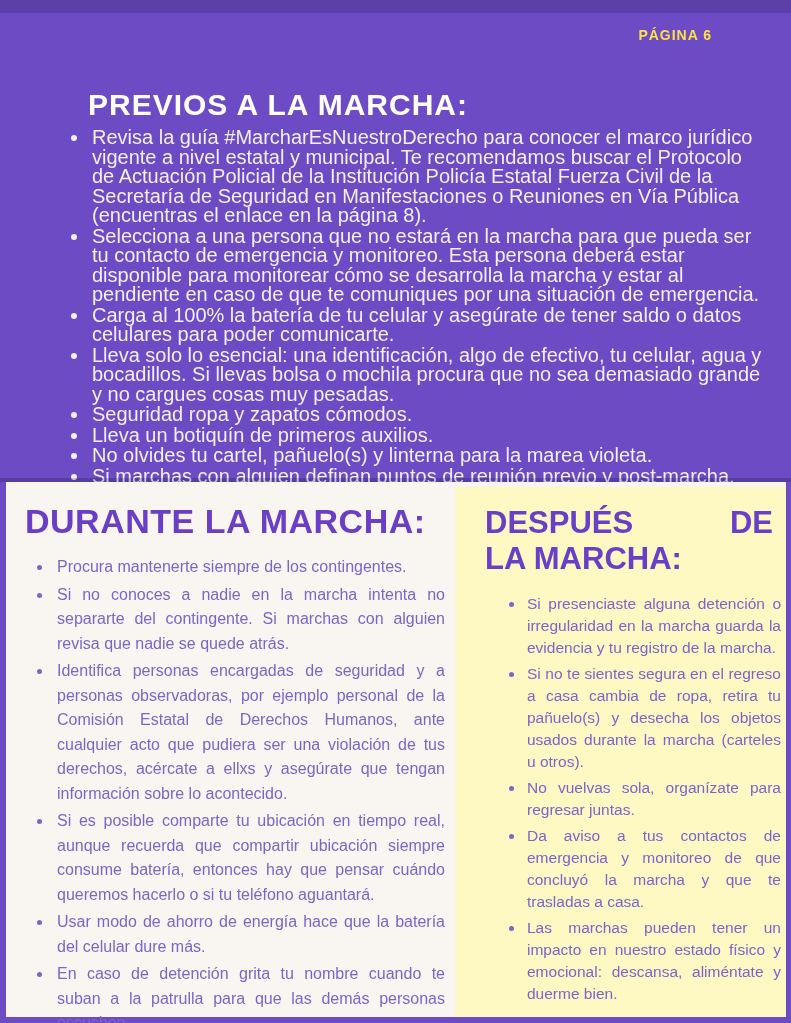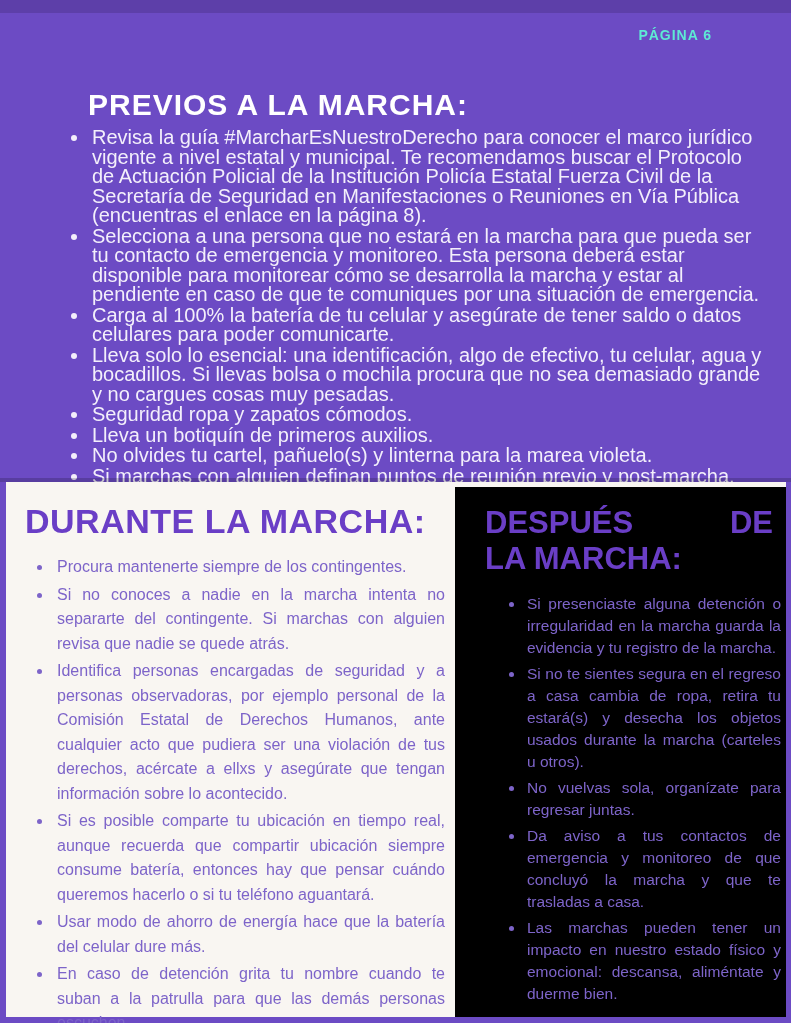--- a/index.html
+++ b/index.html
@@ -9,21 +9,21 @@
     background:#6c4bc4;
     overflow:hidden;
     font-family:"Liberation Sans", sans-serif;
   }
   .top-shade{
     position:absolute;top:0;left:0;right:0;height:13px;
     background:#5d3fa9;
   }
   .page-label{
     position:absolute;top:27px;right:79px;
-    color:#5eead4;font-size:14px;letter-spacing:1px;font-weight:600;
+    color:#fde047;font-size:14px;letter-spacing:1px;font-weight:600;
   }
   .tips-title{
     position:absolute;top:26px;left:66px;
     color:#e7ee4f;font-size:54px;font-weight:800;letter-spacing:2px;
   }
   .previos-heading{
     position:absolute;top:88px;left:88px;
     color:#ffffff;font-size:30px;font-weight:700;letter-spacing:1px;
   }
   .previos-list{
@@ -50,21 +50,21 @@
     margin:0 0 14px 0;
   }
   .durante-list{
     margin:0;padding:0 0 0 28px;width:392px;
     color:#7d64c9;font-size:16px;line-height:24.5px;
     list-style:disc;text-align:justify;
   }
   .durante-list li{margin:0 0 3px 0;padding-left:4px;}
   .yellow-panel{
     position:absolute;top:5px;right:0;bottom:0;width:331px;
-    background:#000000;
+    background:#fef9c3;
     padding:18px 14px 0 30px;box-sizing:border-box;
   }
   .despues-heading{
     color:#6a3ec6;font-size:31px;font-weight:800;line-height:36px;
     width:288px;margin:0 0 16px 0;
   }
   .justify-line{
     text-align:justify;
     text-align-last:justify;
     -moz-text-align-last:justify;
@@ -113,20 +113,20 @@
       </ul>
     </div>
 
     <div class="yellow-panel">
       <h2 class="despues-heading">
         <div class="justify-line">DESPUÉS DE</div>
         <div>LA MARCHA:</div>
       </h2>
       <ul class="despues-list">
         <li>Si presenciaste alguna detención o irregularidad en la marcha guarda la evidencia y tu registro de la marcha.</li>
-        <li>Si no te sientes segura en el regreso a casa cambia de ropa, retira tu estará(s) y desecha los objetos usados durante la marcha (carteles u otros).</li>
+        <li>Si no te sientes segura en el regreso a casa cambia de ropa, retira tu pañuelo(s) y desecha los objetos usados durante la marcha (carteles u otros).</li>
         <li>No vuelvas sola, organízate para regresar juntas.</li>
         <li>Da aviso a tus contactos de emergencia y monitoreo de que concluyó la marcha y que te trasladas a casa.</li>
         <li>Las marchas pueden tener un impacto en nuestro estado físico y emocional: descansa, aliméntate y duerme bien.</li>
       </ul>
     </div>
   </div>
 </div>
 
 </body></html>

